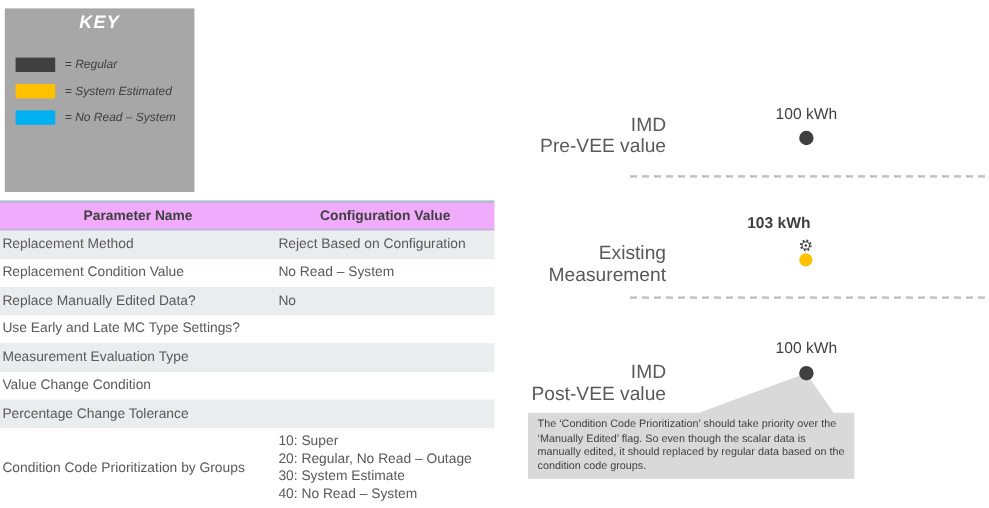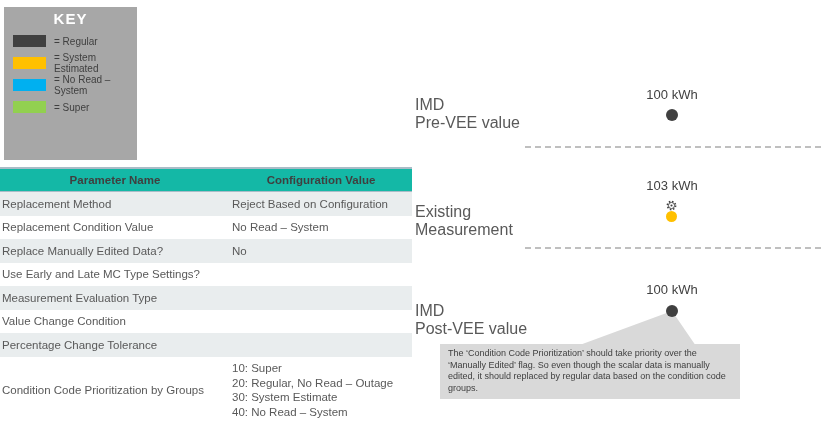--- a/index.html
+++ b/index.html
@@ -1,52 +1,52 @@
 <!DOCTYPE html>
 <html><head>
 <meta charset="utf-8">
 <style>
   * { margin:0; padding:0; box-sizing:border-box; }
   body { font-family:"Liberation Sans", sans-serif; background:#ffffff; }
   .canvas { position:relative; width:824px; height:423px; background:#ffffff; overflow:hidden; }
 
   
-  .key { position:absolute; left:4px; top:7px; width:133px; height:153px; background:#a7a7a7; }
+  .key { position:absolute; left:4px; top:7px; width:158px; height:153px; background:#a7a7a7;font-style:italic; }
   .key-title { text-align:center; color:#ffffff; font-size:15px; font-weight:bold; letter-spacing:1px; padding-top:3px; }
-  .key-items { margin-top:3px; }
+  .key-items { margin-top:16px; }
   .key-item { display:flex; align-items:center; height:22px; padding-left:9px; }
   .swatch { width:33px; height:12px; flex:0 0 33px; }
   .gear-slot { width:33px; flex:0 0 33px; display:flex; justify-content:center; align-items:center; }
   .key-label { margin-left:8px; font-size:10px; color:#3f3f3f; }
 
   
   .cfg { position:absolute; left:0; top:167px; width:412px; border-collapse:collapse;
          font-size:11.5px; color:#595959; table-layout:fixed; }
   .cfg col.c1 { width:230px; }
   .cfg col.c2 { width:182px; }
   .cfg th { font-weight:bold; color:#3f3f3f; padding:4px 2px; line-height:14px; text-align:center;
-            border-top:2px solid #a9bcc7; border-bottom:1.5px solid #a9bcc7; background:#14b8a6; }
+            border-top:2px solid #a9bcc7; border-bottom:1.5px solid #a9bcc7; background:#f0abfc; }
   .cfg td { padding:4.5px 2px; line-height:14.5px; white-space:pre-line; }
   .cfg tbody tr:nth-child(odd) { background:#e9edee; }
   .cfg tbody tr:nth-child(even){ background:#ffffff; }
   .cfg { border-bottom:2px solid #a9bcc7; }
 
   
-  .sec-label { position:absolute; width:140px; text-align:left; font-size:16px; line-height:17.5px;
+  .sec-label { position:absolute; width:140px; text-align:right; font-size:16px; line-height:17.5px;
                color:#595959; white-space:pre-line; }
   .val { position:absolute; width:110px; text-align:center; font-size:13px; color:#3f3f3f; }
   .dot { position:absolute; border-radius:50%; }
   .dot-lg { width:12px; height:12px; }
   .dot-md { width:11px; height:11px; }
   .dash-line { position:absolute; height:2px;
                background:repeating-linear-gradient(90deg,#bfbfbf 0 6px,transparent 6px 10px); }
   .callout-wedge { position:absolute; left:577px; top:311px; width:119px; height:35px; background:#d9d9d9;
                    -webkit-clip-path:polygon(95px 0, 0 35px, 119px 35px);
                    clip-path:polygon(95px 0, 0 35px, 119px 35px); }
-  .callout { position:absolute; left:440px; top:344px; width:300px; background:#d9d9d9;
+  .callout { position:absolute; left:440px; top:344px; width:272px; background:#d9d9d9;
              padding:4px 8px 5px 8px; font-size:9px; line-height:11.5px; color:#404040; }
   .gear-icon-wrap { position:absolute; }
 </style>
 </head>
 <body>
 
 <div class="canvas">
 
   <div class="key">
     <div class="key-title">KEY</div>
@@ -55,24 +55,20 @@
         <div class="swatch" style="background-color: rgb(64, 64, 64);"></div>
         <span class="key-label">= Regular</span>
       </div>
       <div class="key-item">
         <div class="swatch" style="background-color: rgb(255, 192, 0);"></div>
         <span class="key-label">= System Estimated</span>
       </div>
       <div class="key-item">
         <div class="swatch" style="background-color: rgb(0, 176, 240);"></div>
         <span class="key-label">= No Read – System</span>
-      </div>
-      <div class="key-item">
-        <div class="swatch" style="background-color: rgb(146, 208, 80);"></div>
-        <span class="key-label">= Super</span>
       </div>
     </div>
   </div>
 
   <table class="cfg">
     <colgroup>
         <col class="c1">
         <col class="c2">
       </colgroup>
     <thead>
@@ -121,21 +117,21 @@
   </table>
 
   <div class="sec-label" style="left:415px; top:96px;">IMD
 Pre-VEE value</div>
   <div class="sec-label" style="left:415px; top:203px;">Existing
 Measurement</div>
   <div class="sec-label" style="left:415px; top:302px;">IMD
 Post-VEE value</div>
 
   <div class="val" style="left:617px; top:87px;">100 kWh</div>
-  <div class="val" style="left:617px; top:178px;">103 kWh</div>
+  <div class="val" style="left:594px; top:178px;font-weight:bold;">103 kWh</div>
   <div class="val" style="left:617px; top:282px;">100 kWh</div>
 
   <div class="dash-line" style="left:525px; top:146px; width:299px;"></div>
   <div class="dash-line" style="left:525px; top:247px; width:299px;"></div>
 
   <div class="callout-wedge"></div>
   <div class="callout">The ‘Condition Code Prioritization’ should take priority over the ‘Manually Edited’ flag.  So even though the scalar data is manually edited, it should replaced by regular data based on the condition code groups.</div>
 
   <div class="dot dot-lg" style="left: 666px; top: 109px; background-color: rgb(64, 64, 64);"></div>
 

